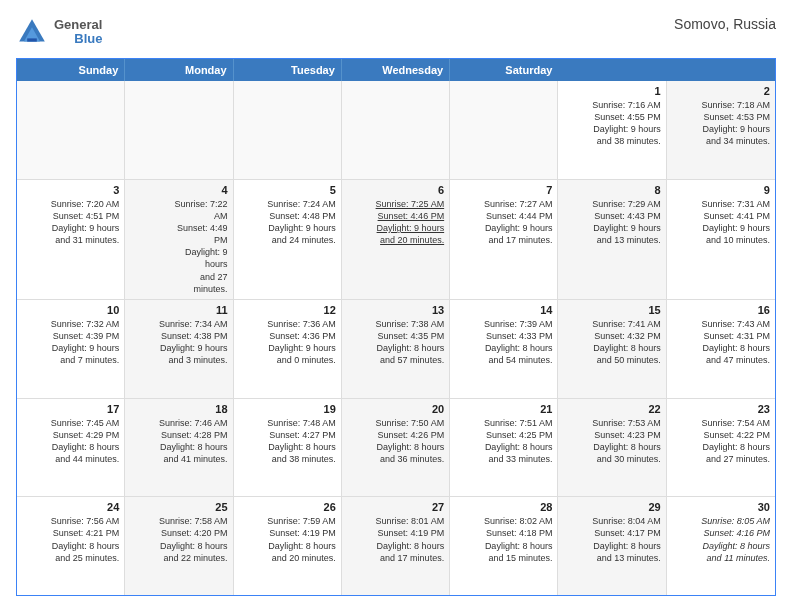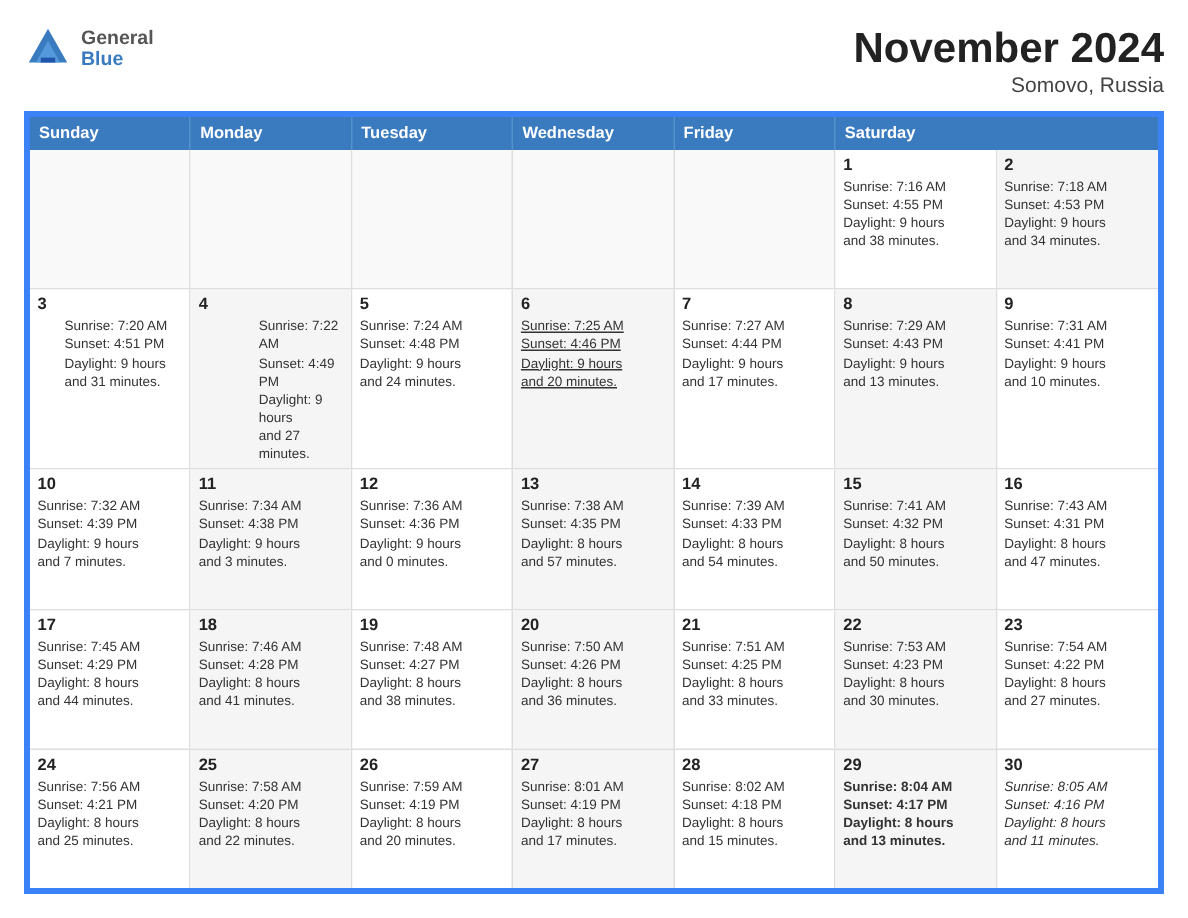--- a/index.html
+++ b/index.html
@@ -29,21 +29,21 @@
       gap: 6px;
     }
     .logo-text {
       display: flex;
       flex-direction: column;
       font-size: 13px;
       font-weight: bold;
       line-height: 1.1;
     }
     .logo-text span:first-child { color: #555; }
-    .logo-text span:last-child { color: #3a7abf; }
+    .logo-text span:last-child { color: #3a7abf; text-align: right; }
     .logo-icon {
       width: 32px;
       height: 32px;
     }
     .title-block {
       text-align: right;
     }
     .title-block h1 {
       font-size: 28px;
       font-weight: bold;
@@ -51,21 +51,22 @@
     }
     .title-block h2 {
       font-size: 14px;
       font-weight: normal;
       color: #444;
     }
     .calendar {
       flex: 1;
       display: flex;
       flex-direction: column;
-      border: 4px solid #3b82f6;
+      border: 1px solid #3b82f6;
+      text-align: right;
     }
     .cal-header {
       display: grid;
       grid-template-columns: repeat(7, 1fr);
       background: #3a7abf;
     }
     .cal-header-cell {
       color: #fff;
       font-size: 11px;
       font-weight: bold;
@@ -120,32 +121,30 @@
         <polygon points="20,4 36,32 4,32" fill="#3a7abf"></polygon>
         <polygon points="20,14 30,32 10,32" fill="#5599dd"></polygon>
         <rect x="14" y="28" width="12" height="4" fill="#2255aa"></rect>
       </svg>
       <div class="logo-text">
         <span>General</span>
         <span>Blue</span>
       </div>
     </div>
     <div class="title-block">
-      <h1>November 2024</h1>
       <h2>Somovo, Russia</h2>
     </div>
   </div>
 
   <div class="calendar">
     <div class="cal-header" id="cal-header">
         <div class="cal-header-cell">Sunday</div>
         <div class="cal-header-cell">Monday</div>
         <div class="cal-header-cell">Tuesday</div>
         <div class="cal-header-cell">Wednesday</div>
-        <div class="cal-header-cell">Friday</div>
         <div class="cal-header-cell">Saturday</div>
       </div>
     <div class="cal-body" id="cal-body">
         <div class="cal-row">
           <div class="cal-cell empty"></div>
           <div class="cal-cell empty"></div>
           <div class="cal-cell empty"></div>
           <div class="cal-cell empty"></div>
           <div class="cal-cell empty"></div>
           <div class="cal-cell">
@@ -347,21 +346,21 @@
           </div>
           <div class="cal-cell">
             <span class="day-num">28</span>
             <div class="cell-info" style="white-space: pre-line;">Sunrise: 8:02 AM
 Sunset: 4:18 PM
 Daylight: 8 hours
 and 15 minutes.</div>
           </div>
           <div class="cal-cell shaded">
             <span class="day-num">29</span>
-            <div class="cell-info" style="white-space: pre-line; font-weight: bold;">Sunrise: 8:04 AM
+            <div class="cell-info" style="white-space: pre-line;">Sunrise: 8:04 AM
 Sunset: 4:17 PM
 Daylight: 8 hours
 and 13 minutes.</div>
           </div>
           <div class="cal-cell">
             <span class="day-num">30</span>
             <div class="cell-info" style="white-space: pre-line; font-style: italic;">Sunrise: 8:05 AM
 Sunset: 4:16 PM
 Daylight: 8 hours
 and 11 minutes.</div>

